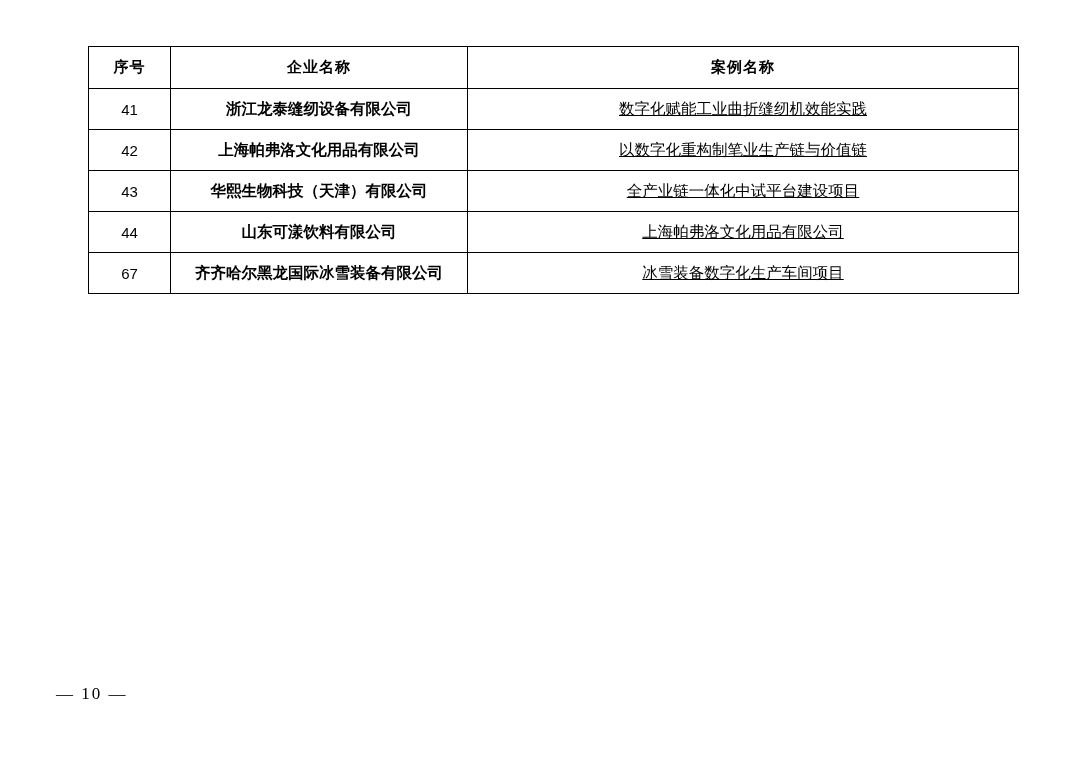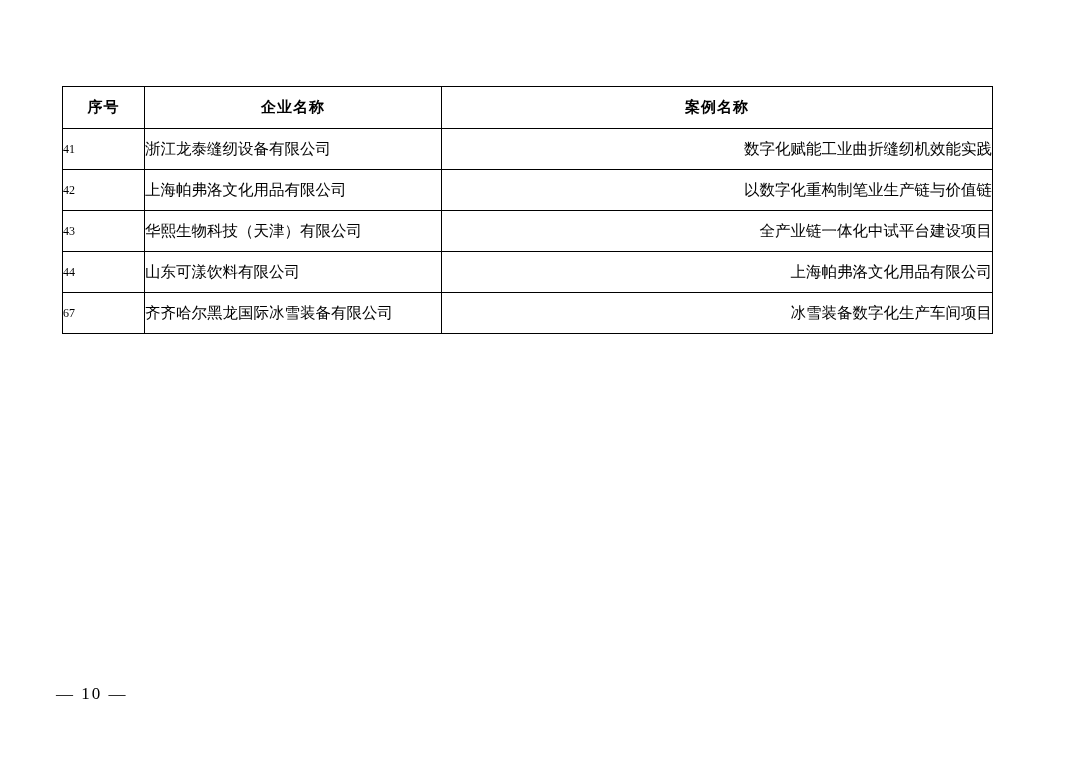--- a/index.html
+++ b/index.html
@@ -17,24 +17,23 @@
   }
   .page {
     position: absolute;
     left: 0;
     top: 0;
     width: 1080px;
     height: 764px;
   }
   .table-wrap {
     position: absolute;
-    left: 62px;
+    left: 88px;
     top: 46px;
     width: 930px;
-    margin-top: 40px;
   }
   table.doc-table {
     border-collapse: collapse;
     width: 930px;
     table-layout: fixed;
   }
   table.doc-table th,
   table.doc-table td {
     border: 1px solid #000000;
     padding: 0;
@@ -49,31 +48,33 @@
     text-align: center;
     font-weight: bold;
     font-size: 15px;
     letter-spacing: 1px;
   }
   tbody td {
     height: 40px;
     font-size: 15.5px;
   }
   td.idx {
-    text-align: left;
-    font-family: Liberation Serif, serif;
-    font-size: 12px;
+    text-align: center;
+    font-family: Liberation Sans, sans-serif;
+    font-size: 15px;
   }
   td.company {
     padding-left: 12px;
-    text-align: left;
+    text-align: center;
+    font-weight: bold;
   }
   td.case {
     padding-left: 12px;
-    text-align: right;
+    text-align: center;
+    text-decoration: underline;
   }
   .page-number {
     position: absolute;
     left: 56px;
     top: 684px;
     font-size: 17px;
     letter-spacing: 2px;
     color: #000000;
     font-family: "Liberation Serif", "DejaVu Serif", serif;
   }

